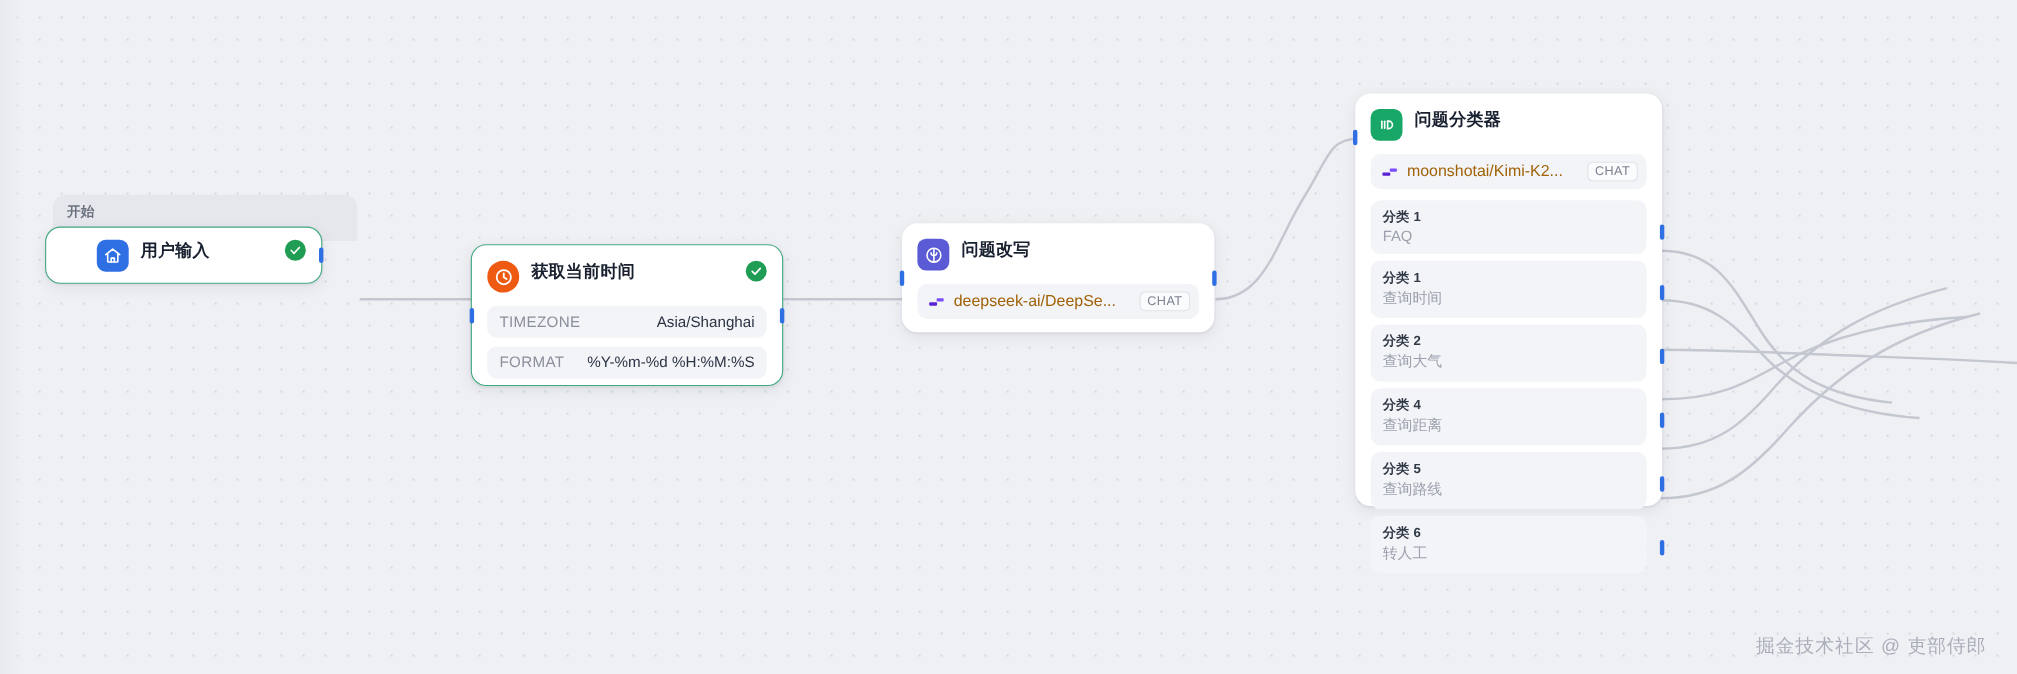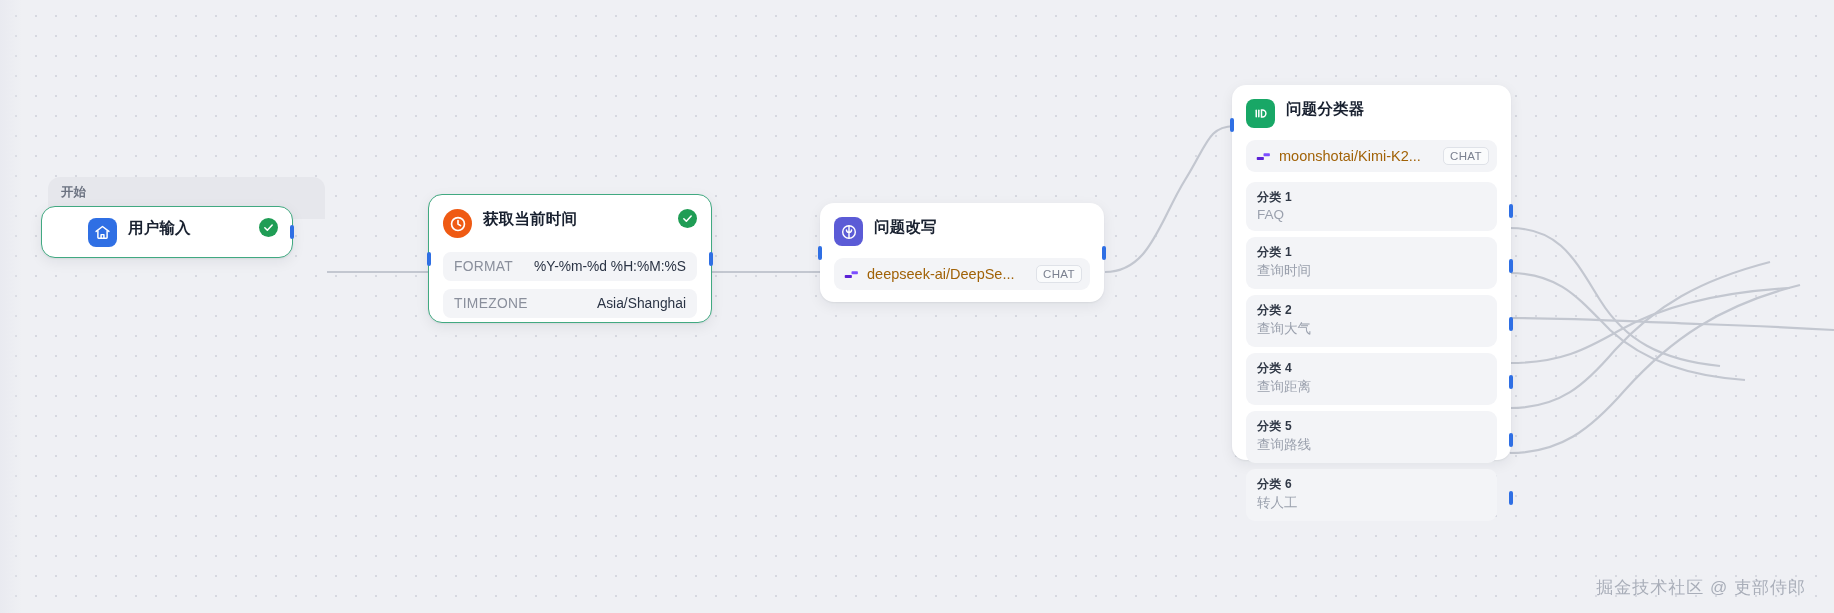--- a/index.html
+++ b/index.html
@@ -155,44 +155,44 @@
       </div>
       <div class="node-title">用户输入</div>
       <div class="ok-badge">
         <svg width="11" height="11" viewBox="0 0 24 24" fill="none" stroke="#ffffff" stroke-width="3.4" stroke-linecap="round" stroke-linejoin="round">
           <path d="M4 12.5 9.5 18 20 6.5"></path>
         </svg>
       </div>
     </div>
   </div>
 
-  <div class="node selected" style="left:428px; top:194px; width:284px; height:129px;">
+  <div class="node selected" style="left:428px; top:222px; width:284px; height:129px;">
     <div class="handle left"></div>
     <div class="handle right"></div>
     <div class="node-head">
       <div class="node-ico" style="background:#ef5a13; border-radius:50%;">
         <svg width="18" height="18" viewBox="0 0 24 24" fill="none" stroke="#ffffff" stroke-width="2.2" stroke-linecap="round" stroke-linejoin="round">
           <circle cx="12" cy="12" r="8.6"></circle>
           <path d="M12 7.3V12l3.4 2.2"></path>
         </svg>
       </div>
       <div class="node-title">获取当前时间</div>
       <div class="ok-badge">
         <svg width="11" height="11" viewBox="0 0 24 24" fill="none" stroke="#ffffff" stroke-width="3.4" stroke-linecap="round" stroke-linejoin="round">
           <path d="M4 12.5 9.5 18 20 6.5"></path>
         </svg>
       </div>
     </div>
+    <div class="kv-row">
+      <span class="kv-key">TIMEZONE</span>
+      <span class="kv-val">Asia/Shanghai</span>
+    </div>
     <div class="kv-row kv-first">
       <span class="kv-key">FORMAT</span>
       <span class="kv-val">%Y-%m-%d %H:%M:%S</span>
-    </div>
-    <div class="kv-row">
-      <span class="kv-key">TIMEZONE</span>
-      <span class="kv-val">Asia/Shanghai</span>
     </div>
   </div>
 
   <div class="node" style="left:820px; top:203px; width:284px; height:99px;">
     <div class="handle left"></div>
     <div class="handle right"></div>
     <div class="node-head">
       <div class="node-ico" style="background:#5b5bd6;">
         <svg width="18" height="18" viewBox="0 0 24 24" fill="none" stroke="#ffffff" stroke-width="1.9" stroke-linecap="round" stroke-linejoin="round">
           <circle cx="12" cy="12" r="8.4"></circle>

